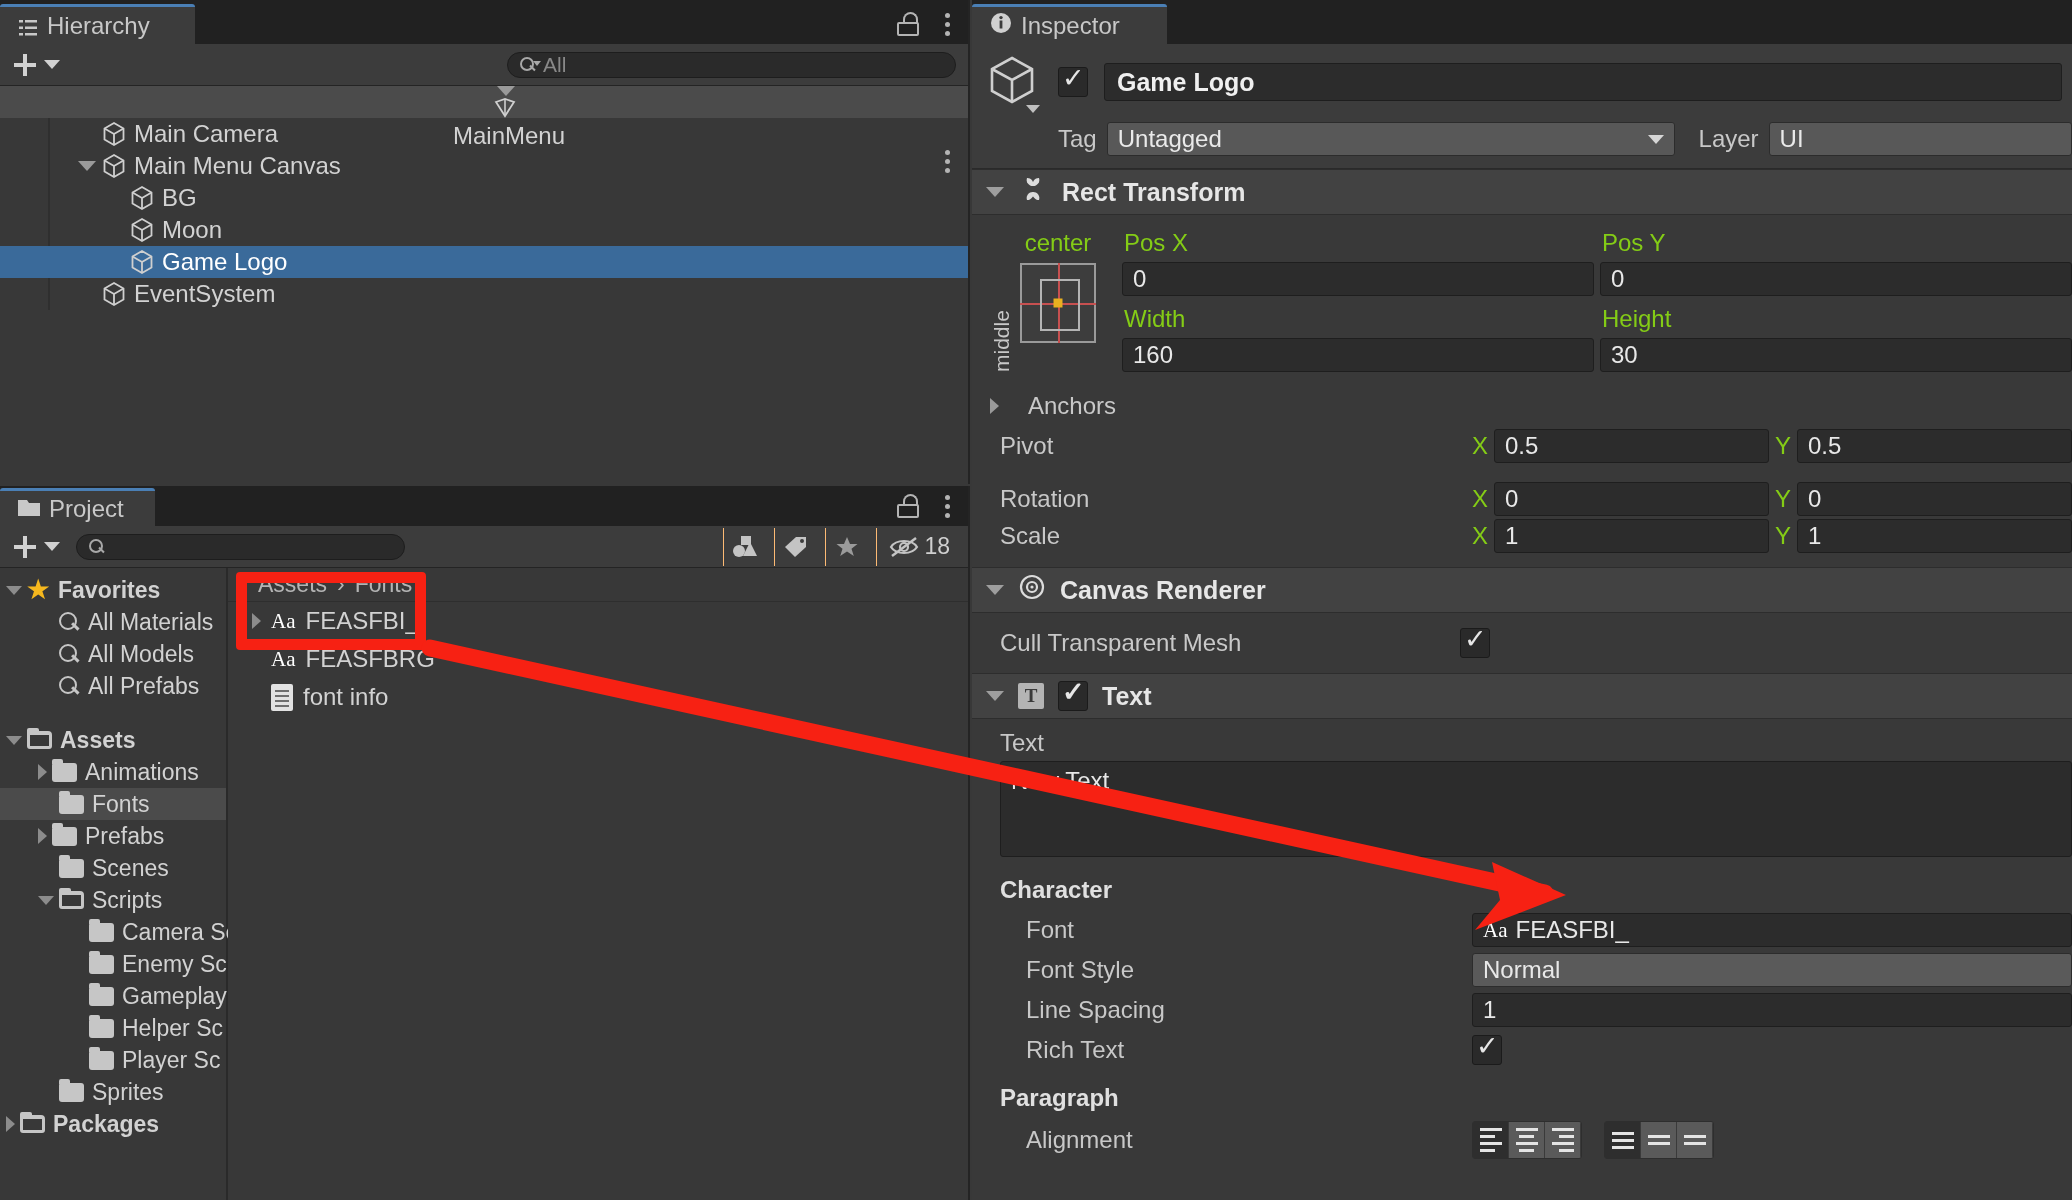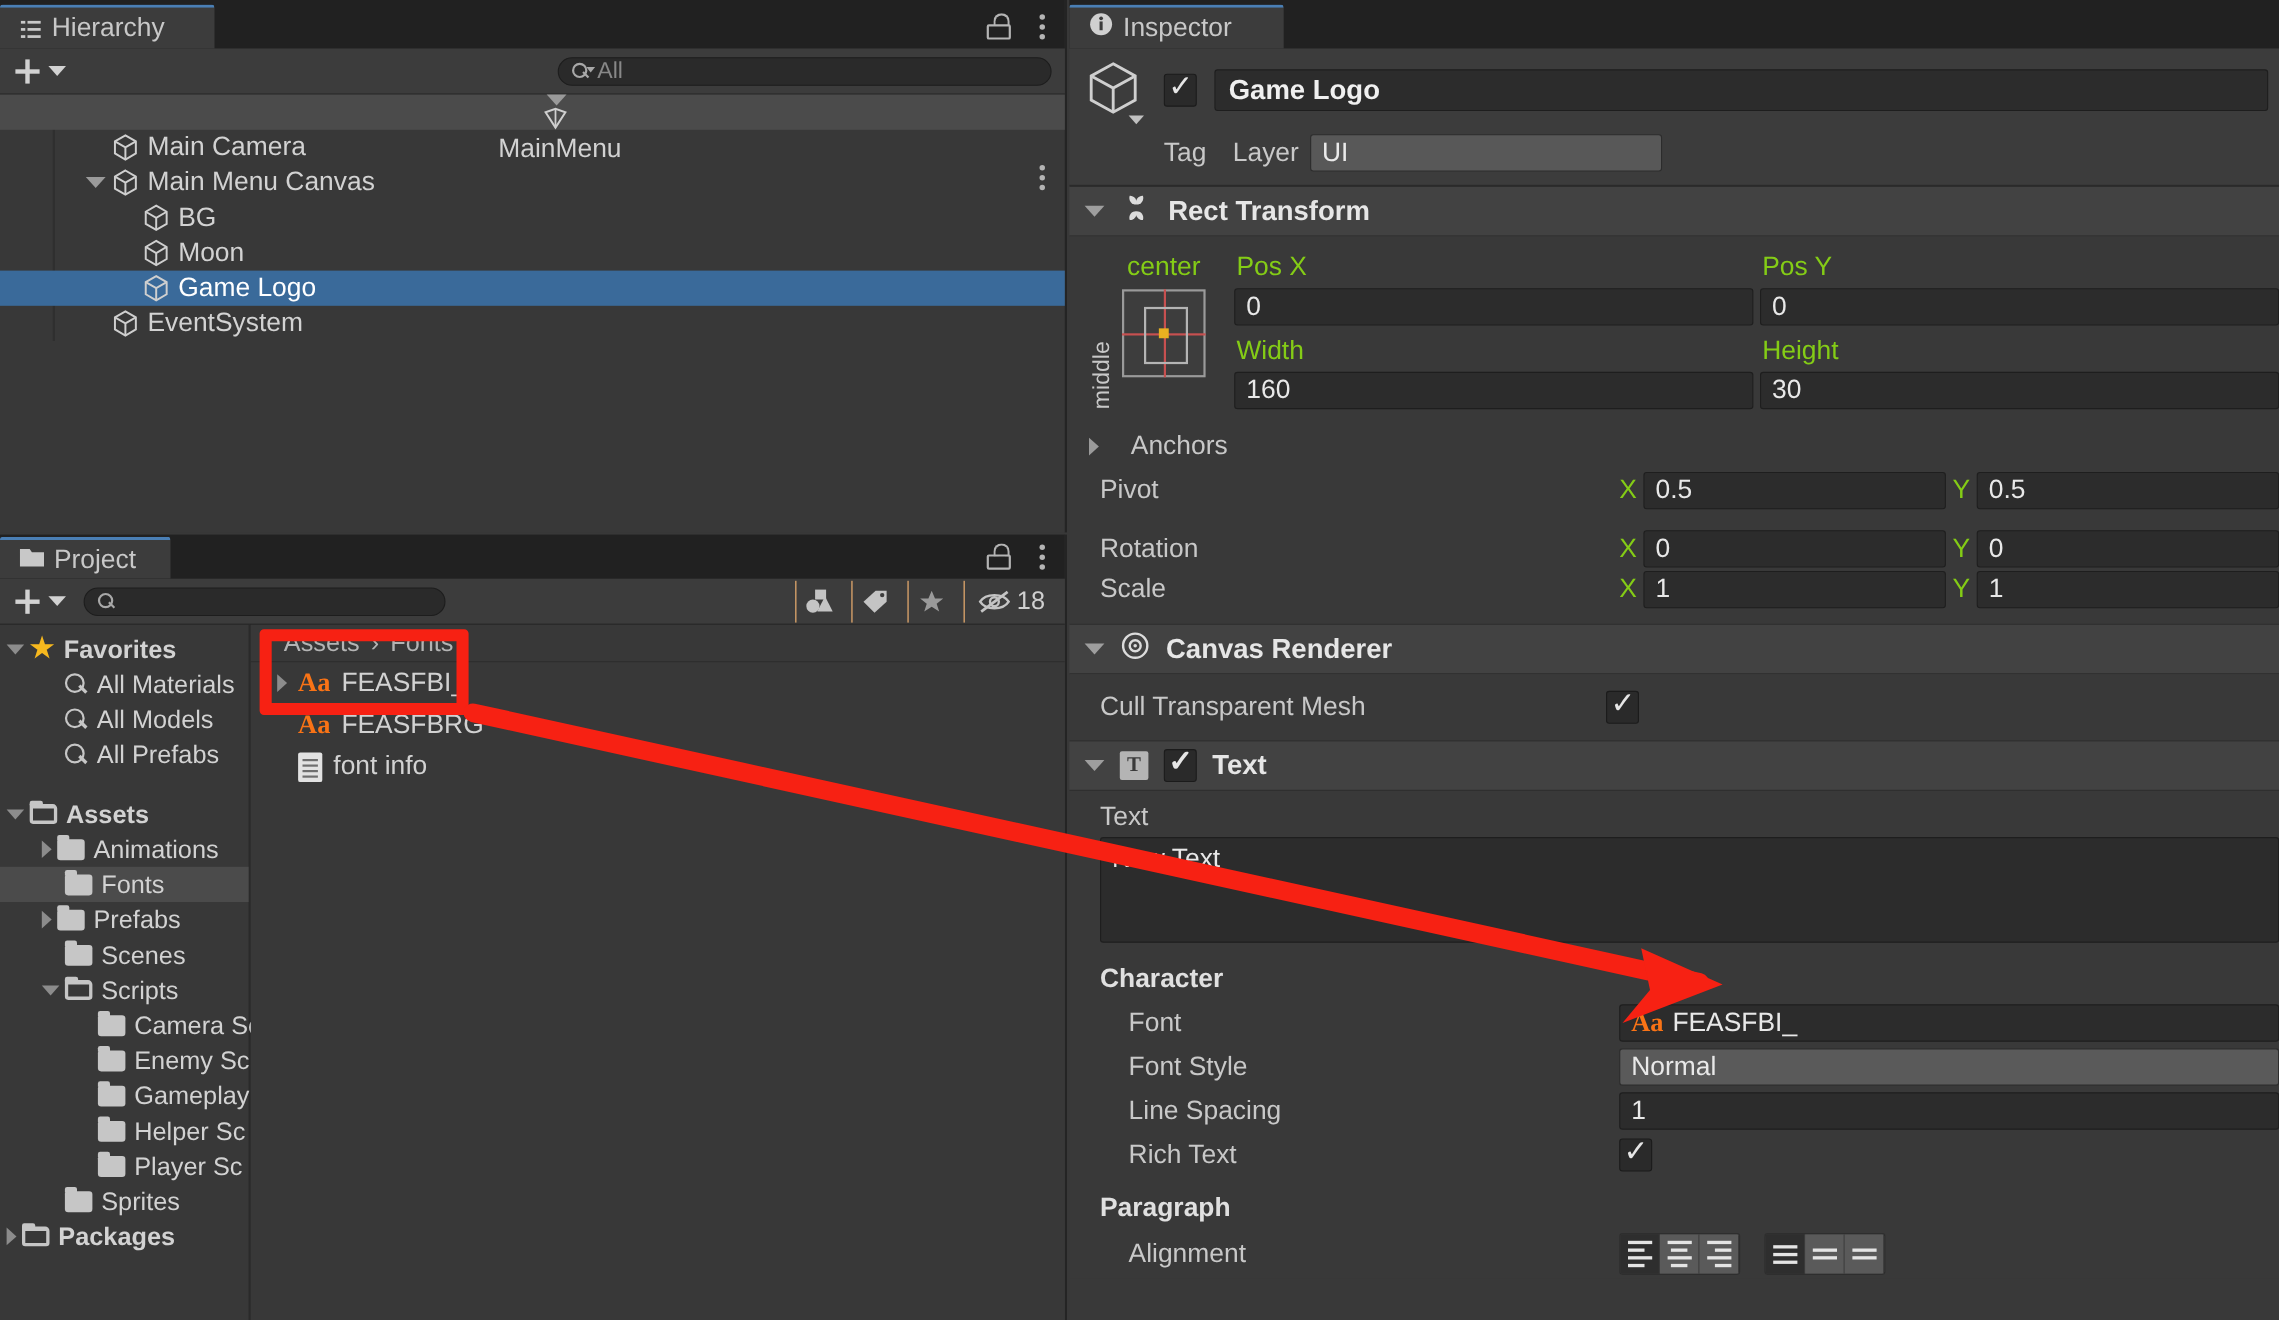--- a/index.html
+++ b/index.html
@@ -183,21 +183,21 @@
     height: 38px; display: flex; align-items: center;
     color: #d2d2d2; font-size: 24px; padding-left: 24px; gap: 10px;
   }
   .arow .fold.closed {
     width: 0; height: 0; flex: none;
     border-top: 8px solid transparent; border-bottom: 8px solid transparent;
     border-left: 9px solid #8c8c8c;
   }
   .arow .foldgap { width: 9px; flex: none; }
   .aa {
-    font-weight: bold; font-size: 24px; color: #f97316; flex: none;
+    font-weight: normal; font-size: 21px; color: #ffffff; flex: none;
     font-family: "Liberation Serif", serif;
   }
   .docicon {
     width: 22px; height: 27px; flex: none; background: #e2e2e2;
     border-radius: 2px; position: relative;
   }
   .docicon:before {
     content: ""; position: absolute; left: 4px; top: 6px; right: 4px; height: 2px;
     background: #6e6e6e; box-shadow: 0 5px 0 #6e6e6e, 0 10px 0 #6e6e6e, 0 15px 0 #6e6e6e;
   }
@@ -621,20 +621,24 @@
             </svg>
           <span class="mini-caret"></span>
         </span>
         <span class="chk on"></span>
         <span class="nameinput">
           <span>Game Logo</span>
         </span>
       </div>
       <div class="tagrow">
         <span class="lab">Tag</span>
+        <span class="dropdown" style="width:600px;">
+          <span>Untagged</span>
+          <span class="dd-caret"></span>
+        </span>
         <span class="lab" style="margin-left:14px;">Layer</span>
         <span class="dropdown" style="width:320px;">
           <span>UI</span>
         </span>
       </div>
     </div>
 
     <div class="comp-header">
       <span class="fold"></span>
       <span>

